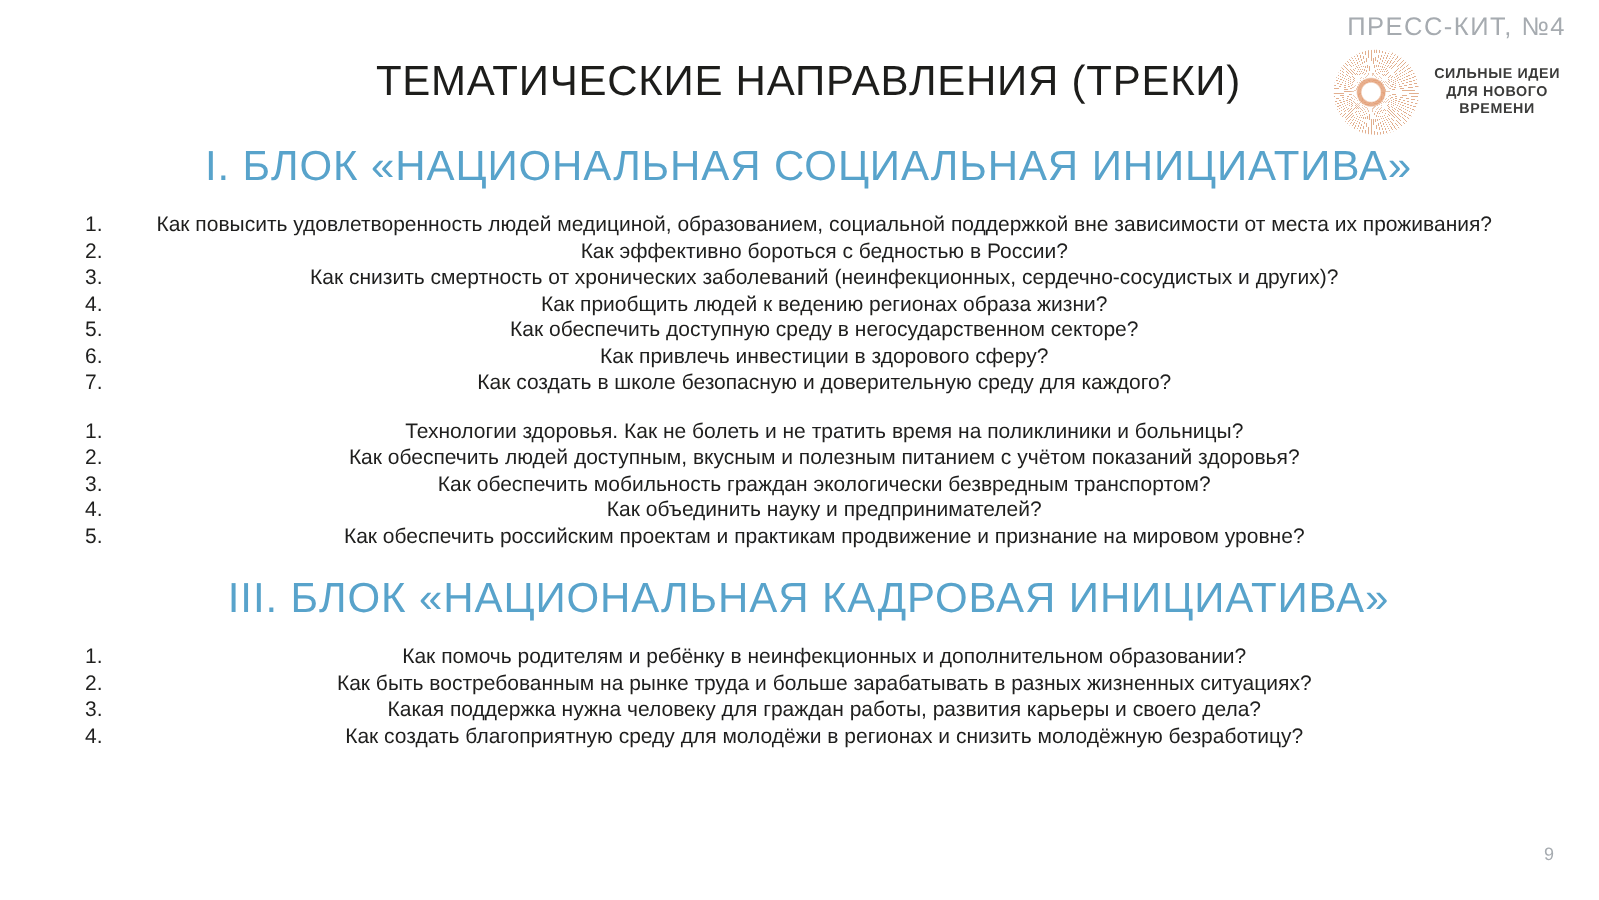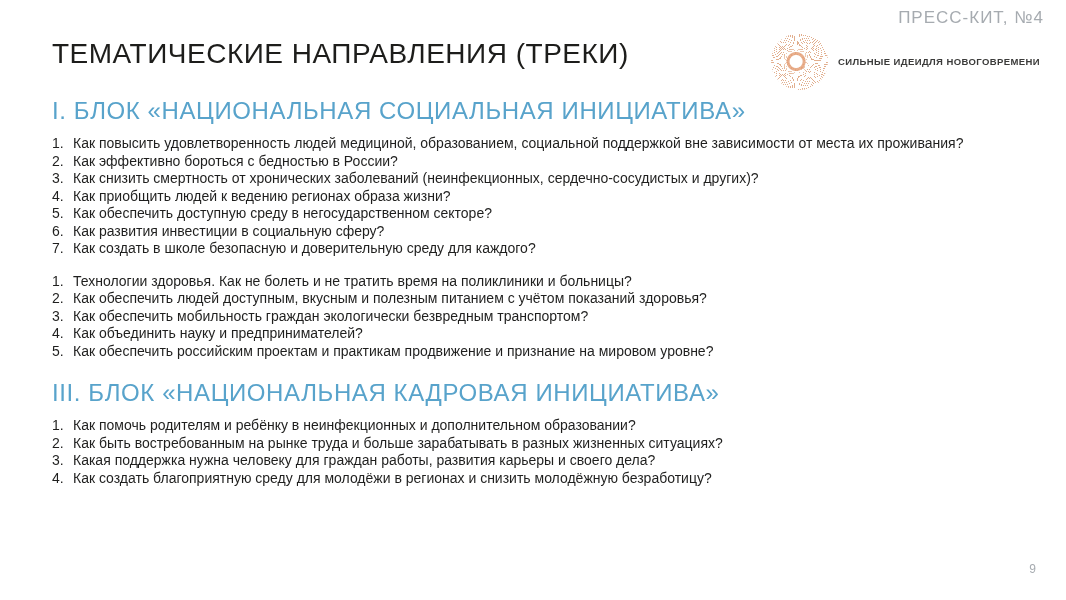--- a/index.html
+++ b/index.html
@@ -3,55 +3,55 @@
 <meta charset="utf-8">
 <style>
   html,body{margin:0;padding:0;}
   body{
     width:1066px;height:600px;
     background:#ffffff;
     font-family:"Liberation Sans","DejaVu Sans",sans-serif;
     position:relative;overflow:hidden;
     color:var(--text-dark,#1f1f1e);
   }
-  .slide{position:absolute;inset:0;padding:0 40px 15px 52px;box-sizing:border-box;}
+  .slide{position:absolute;inset:0;padding:0 40px 15px 52px;box-sizing:border-box;text-align:center;}
 
   
   .presskit{
     position:absolute;top:8px;right:22px;
     font-size:17px;font-weight:400;letter-spacing:1px;
     color:var(--muted,#a6abb0);
   }
 
   
   .logo{position:absolute;top:33px;right:26px;display:flex;align-items:center;gap:10px;}
   .logo-mark{
     width:57px;height:57px;border-radius:50%;
     background:
       radial-gradient(circle at 44% 50%, #ffffff 0 6px, rgba(228,160,120,0.85) 7px 9px, rgba(255,255,255,0.35) 10px 12px, rgba(255,255,255,0) 14px),
       repeating-conic-gradient(from 7deg at 44% 50%, rgba(216,148,105,0.75) 0deg 0.9deg, rgba(255,255,255,0) 0.9deg 4.2deg);
   }
   .logo-text{
     font-size:9.5px;line-height:11.5px;font-weight:bold;
     letter-spacing:0.4px;color:#3b3b3a;text-transform:uppercase;
-    display:flex;
+    display:flex;flex-direction:column;
   }
 
   
   h1.title{
     margin:30px 0 0 0;
     font-size:28px;line-height:48px;font-weight:400;
     letter-spacing:0.5px;color:#1d1d1b;
   }
 
   
   .section{margin-top:15px;}
   .section-heading{
-    margin:0;
-    font-size:24px;line-height:36px;font-weight:300;
+    margin:12px;
+    font-size:28px;line-height:36px;font-weight:300;
     letter-spacing:0.6px;color:var(--blue,#58a3cb);
   }
   ol.section-list{
     list-style:none;margin:6px 0 0 0;padding:0;
   }
   ol.section-list li{
     display:flex;align-items:baseline;
     font-size:14px;line-height:17.5px;color:#1f1f1e;
   }
   ol.section-list .num{flex:0 0 21px;}
@@ -100,21 +100,21 @@
           <li>
             <span class="num">4.</span>
             <span class="txt">Как приобщить людей к ведению регионах образа жизни?</span>
           </li>
           <li>
             <span class="num">5.</span>
             <span class="txt">Как обеспечить доступную среду в негосударственном секторе?</span>
           </li>
           <li>
             <span class="num">6.</span>
-            <span class="txt">Как развития инвестиции в социальную сферу?</span>
+            <span class="txt">Как привлечь инвестиции в здорового сферу?</span>
           </li>
           <li>
             <span class="num">7.</span>
             <span class="txt">Как создать в школе безопасную и доверительную среду для каждого?</span>
           </li>
         </ol>
   </section>
 
   <section class="section">
     <ol class="section-list">

